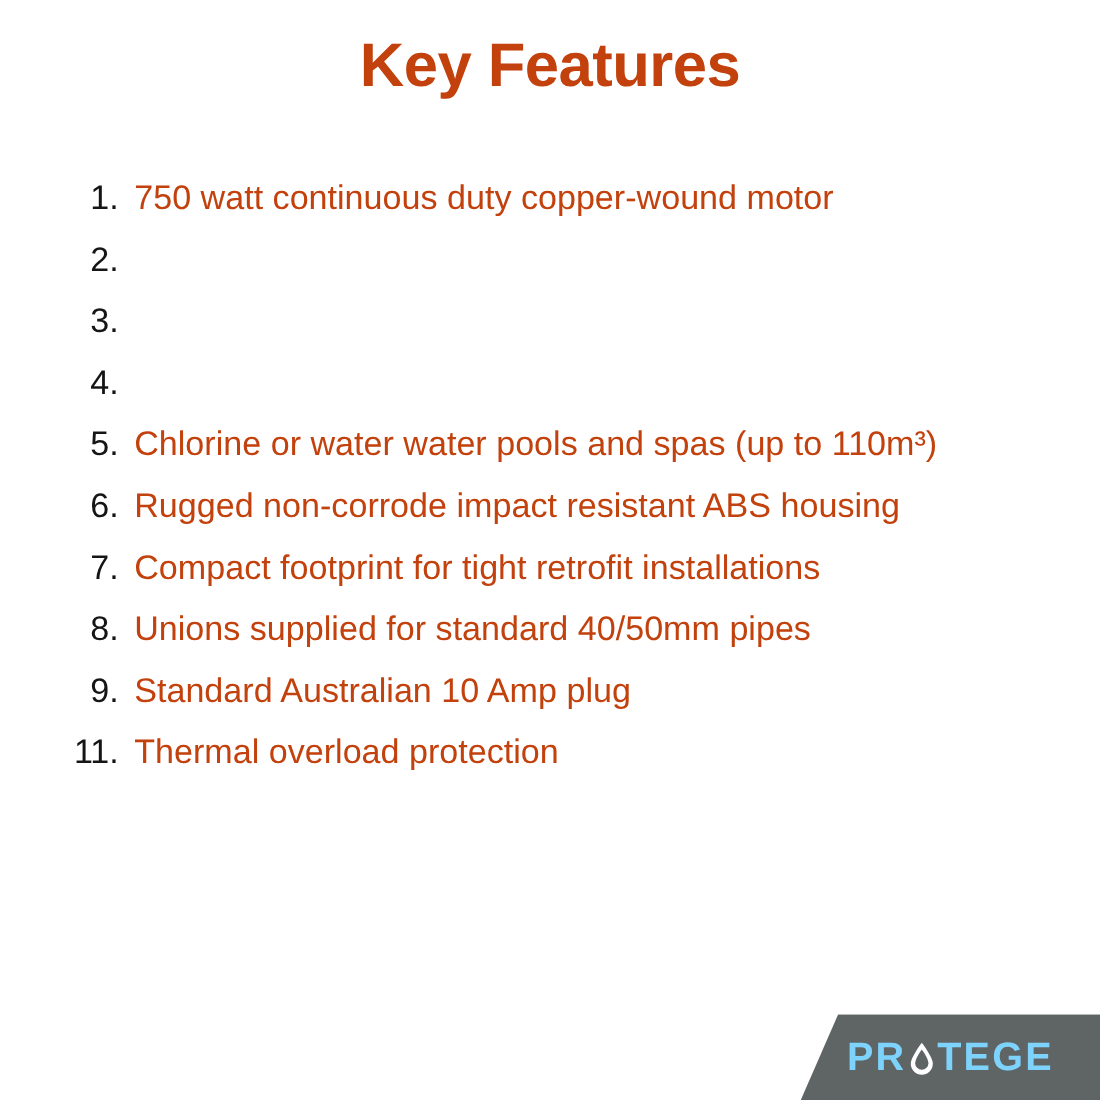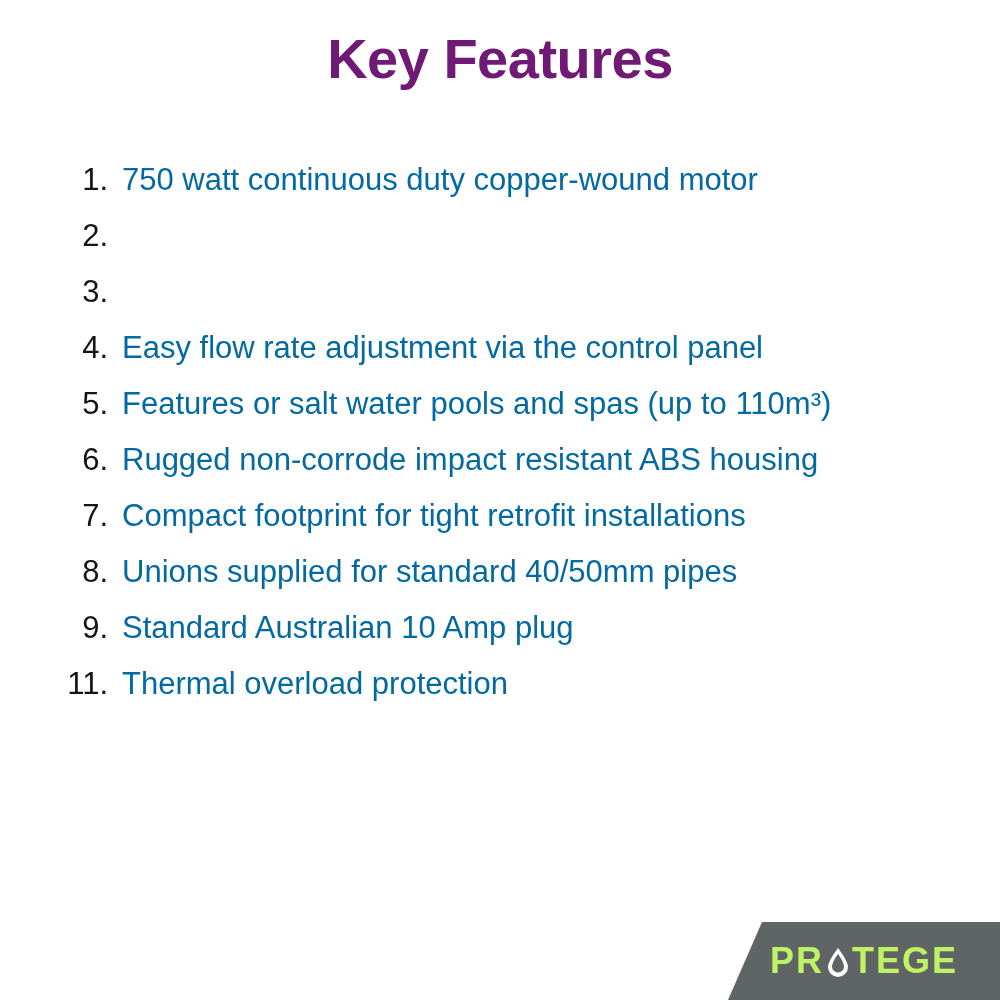--- a/index.html
+++ b/index.html
@@ -13,21 +13,21 @@
   .page {
     position: relative;
     width: 1000px;
     height: 1000px;
     background: #ffffff;
   }
   .title {
     text-align: center;
     font-size: 56px;
     font-weight: bold;
-    color: #701a75;
+    color: #c2410c;
     letter-spacing: -0.5px;
     padding-top: 28px;
     line-height: 1.1;
   }
   .features {
     margin-top: 62px;
     padding: 0 30px 0 30px;
     list-style: none;
   }
   .feature-row {
@@ -42,21 +42,21 @@
   .feature-num {
     width: 78px;
     text-align: right;
     flex: 0 0 78px;
     font-size: 31px;
     color: #151515;
   }
   .feature-text {
     padding-left: 14px;
     font-size: 31px;
-    color: #0369a1;
+    color: #c2410c;
     text-align: right;
   }
   
   .brand {
     position: absolute;
     right: 0;
     bottom: 0;
     width: 272px;
     height: 78px;
     background: #5f6464;
@@ -64,21 +64,21 @@
     align-items: center;
     justify-content: center;
     clip-path: polygon(34px 0, 100% 0, 100% 100%, 0 100%);
   }
   .brand-word {
     display: flex;
     align-items: center;
     font-size: 36px;
     font-weight: bold;
     letter-spacing: 2px;
-    color: #bef264;
+    color: #7dd3fc;
   }
   .brand-drop {
     display: inline-block;
     width: 26px;
     height: 30px;
     margin: 0 1px;
     position: relative;
   }
   .brand-drop svg { display: block; }
 </style>
@@ -95,25 +95,24 @@
       <span class="feature-text">750 watt continuous duty copper-wound motor</span>
     </li>
     <li class="feature-row">
       <span class="feature-num">2.</span>
     </li>
     <li class="feature-row">
       <span class="feature-num">3.</span>
     </li>
     <li class="feature-row">
       <span class="feature-num">4.</span>
-      <span class="feature-text">Easy flow rate adjustment via the control panel</span>
     </li>
     <li class="feature-row">
       <span class="feature-num">5.</span>
-      <span class="feature-text">Features or salt water pools and spas (up to 110m³)</span>
+      <span class="feature-text">Chlorine or water water pools and spas (up to 110m³)</span>
     </li>
     <li class="feature-row">
       <span class="feature-num">6.</span>
       <span class="feature-text">Rugged non-corrode impact resistant ABS housing</span>
     </li>
     <li class="feature-row">
       <span class="feature-num">7.</span>
       <span class="feature-text">Compact footprint for tight retrofit installations</span>
     </li>
     <li class="feature-row">

